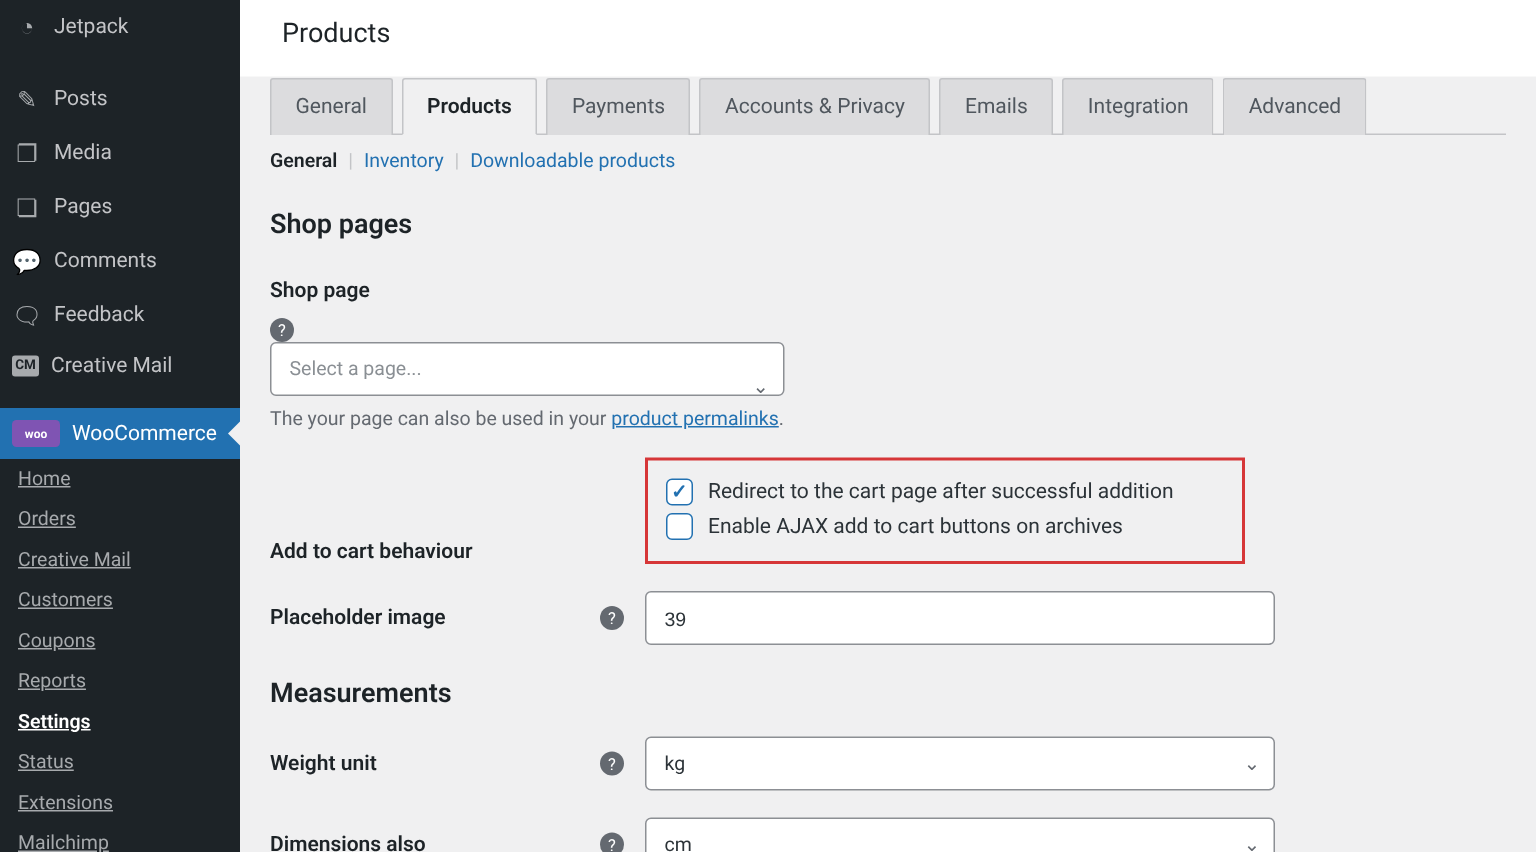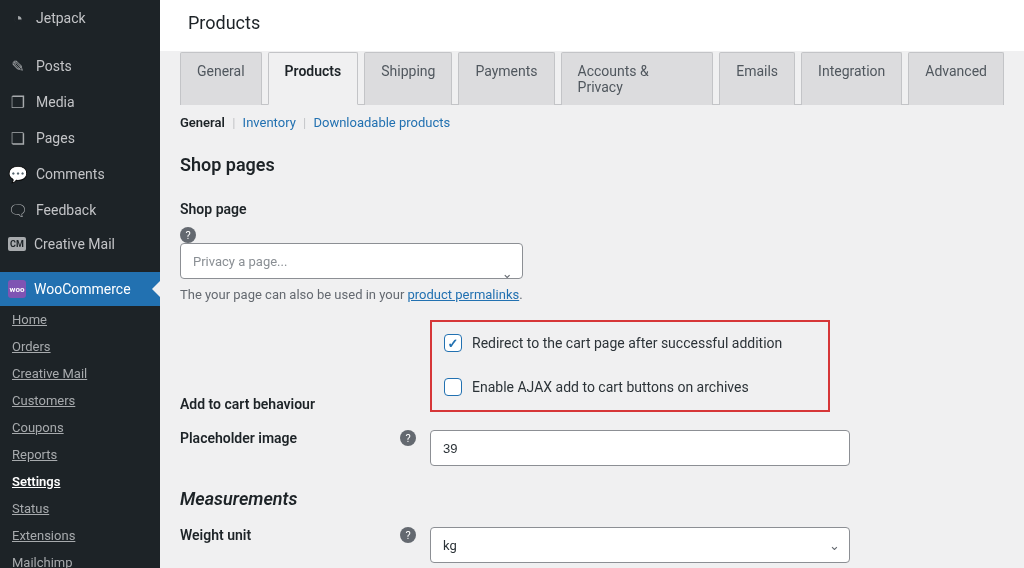--- a/index.html
+++ b/index.html
@@ -54,21 +54,21 @@
   .side-icon {
     width: 20px; height: 20px;
     margin-right: 8px;
     display: inline-flex;
     align-items: center; justify-content: center;
     color: #a7aaad;
     font-size: 16px;
   }
   .side-label { flex: 1; }
   .woo-badge {
-    width: 18px; height: 18px;
+    width: 32px; height: 18px;
     background: #7f54b3;
     border-radius: 3px;
     display: inline-flex; align-items:center; justify-content:center;
     font-size: 8px; font-weight: 700; color:#fff;
     margin-right: 8px;
   }
 
   
   .main {
     margin-left: 160px;
@@ -116,23 +116,24 @@
   .subtabs .st-link { color: #2271b1; cursor:pointer; }
   .subtabs .st-active { color: #1d2327; font-weight: 600; }
 
   
   .section-h {
     font-size: 18px;
     font-weight: 600;
     color: #1d2327;
     margin: 8px 0 18px 0;
   }
-  .section-h.tight { margin-top: 22px; font-style: italic; }
+  .section-h.tight { margin-top: 22px; }
   .form-row {
     display: flex;
+    align-items: center;
     margin-bottom: 18px;
   }
   .form-label {
     width: 220px;
     font-size: 14px;
     font-weight: 600;
     color: #1d2327;
     flex-shrink: 0;
   }
   .help-q {
@@ -179,21 +180,21 @@
     border: 2px solid #d63638;
     padding: 12px 14px 14px 12px;
     display: inline-block;
     min-width: 400px;
   }
   .check-row {
     display: flex;
     align-items: center;
     font-size: 14px;
     color: #2c3338;
-    margin-bottom: 26px;
+    margin-bottom: 5px;
   }
   .check-row:last-child { margin-bottom: 0; }
   .cbox {
     width: 18px; height: 18px;
     border: 1.5px solid #2271b1;
     border-radius: 4px;
     margin-right: 10px;
     display: inline-flex; align-items:center; justify-content:center;
     background: #fff;
   }
@@ -275,21 +276,20 @@
       <span>Mailchimp</span>
     </div>
 </div>
 
 <div class="main">
   <div class="page-title" style="background:#fff;margin:0 -20px;padding-left:28px;">Products</div>
 
   <div class="tabset">
     <div class="tab">General</div>
     <div class="tab active">Products</div>
-    <div class="tab">Shipping</div>
     <div class="tab">Payments</div>
     <div class="tab">Accounts &amp; Privacy</div>
     <div class="tab">Emails</div>
     <div class="tab">Integration</div>
     <div class="tab">Advanced</div>
   </div>
 
   <div class="subtabs">
     <span class="st-active">General</span>
     <span class="sep">|</span>
@@ -297,21 +297,21 @@
     <span class="sep">|</span>
     <span class="st-link">Downloadable products</span>
   </div>
 
   <div class="section-h">Shop pages</div>
 
   <div class="form-row" style="align-items:flex-start;flex-direction:column;">
     <div class="form-label" style="padding-top:8px;">Shop page</div>
     <span class="help-q" style="margin-top:10px;">?</span>
     <div class="field-wrap">
-      <div class="select-box placeholder">Privacy a page...</div>
+      <div class="select-box placeholder">Select a page...</div>
       <span class="select-caret">⌄</span>
       <div class="hint">
         <span>The your page can also be used in your </span><a>product permalinks</a><span>.</span>
       </div>
     </div>
   </div>
 
   <div class="form-row" style="align-items:flex-end;">
     <div class="form-label" style="padding-top:6px;">Add to cart behaviour</div>
     <span class="help-q" style="visibility:hidden;margin-top:8px;">?</span>

